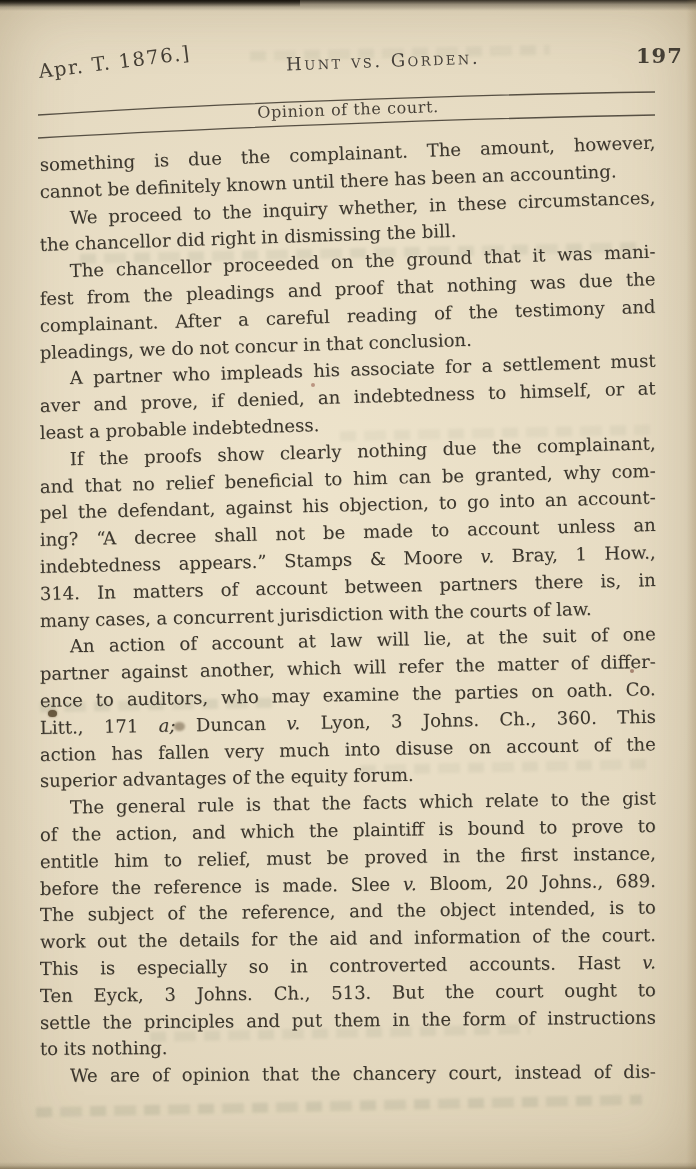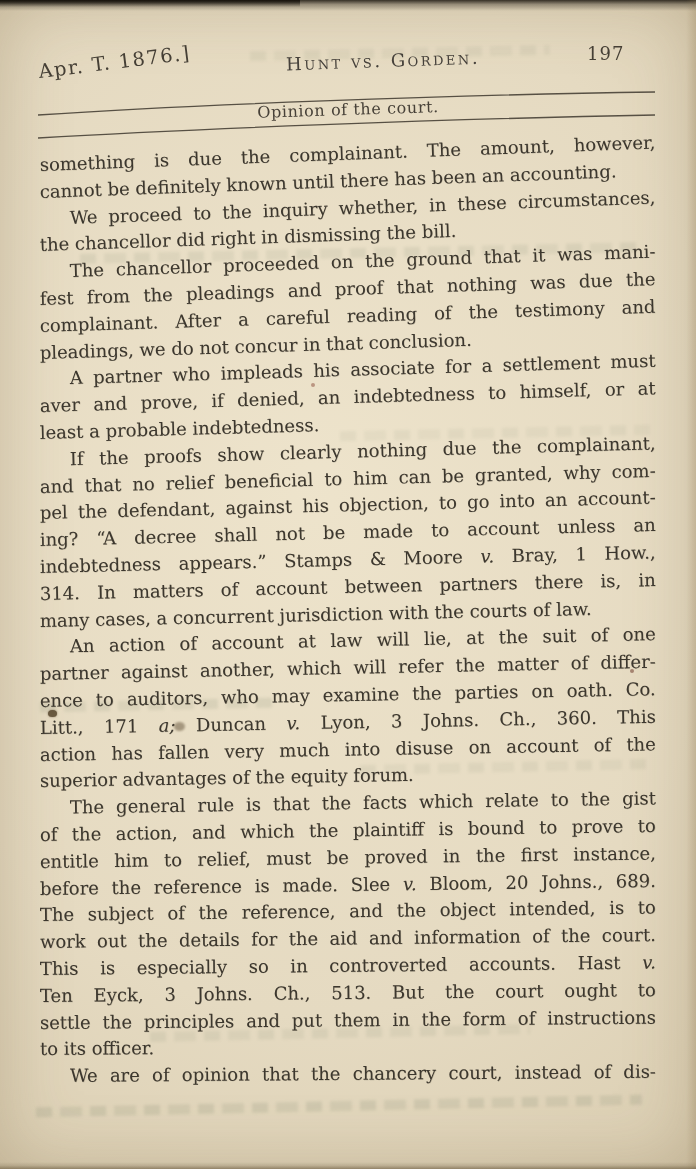--- a/index.html
+++ b/index.html
@@ -45,23 +45,24 @@
     color: #453f35;
   }
   .hdr-title {
     position: absolute; left: 228px; top: 50px; width: 310px;
     text-align: center; font-variant: small-caps;
     font-size: 18px; letter-spacing: 2.5px;
     transform: rotate(-2deg);
     color: #45403a;
   }
   .hdr-page {
-    position: absolute; left: 587px; top: 43px;
-    font-size: 18px; letter-spacing: 1px;
+    position: absolute; left: 636px; top: 43px;
+    font-size: 21px; letter-spacing: 1px;
     color: #453f35;
+    font-weight: bold;
   }
   .hdr-rules {
     position: absolute; left: 36px; top: 88px; width: 622px; height: 58px;
   }
   .running-head {
     position: absolute; left: 198px; top: 100px; width: 300px;
     text-align: center; font-size: 16px; letter-spacing: 0.6px;
     transform: rotate(-1.8deg);
     color: #474138;
   }
@@ -152,21 +153,21 @@
       <div class="line" style="transform: rotate(-0.95deg);"><span>superior advantages of the equity forum.</span></div>
       <div class="line indent just" style="transform: rotate(-0.9deg);"><span>The general rule is that the facts which relate to the gist</span></div>
       <div class="line just" style="transform: rotate(-0.85deg);"><span>of the action, and which the plaintiff is bound to prove to</span></div>
       <div class="line just" style="transform: rotate(-0.8deg);"><span>entitle him to relief, must be proved in the first instance,</span></div>
       <div class="line just" style="transform: rotate(-0.75deg);"><span>before the reference is made.  Slee </span><span class="it">v.</span><span> Bloom, 20 Johns., 689.</span></div>
       <div class="line just" style="transform: rotate(-0.7deg);"><span>The subject of the reference, and the object intended, is to</span></div>
       <div class="line just" style="transform: rotate(-0.65deg);"><span>work out the details for the aid and information of the court.</span></div>
       <div class="line just" style="transform: rotate(-0.6deg);"><span>This is especially so in controverted accounts.  Hast </span><span class="it">v.</span><span></span></div>
       <div class="line just" style="transform: rotate(-0.55deg);"><span>Ten Eyck, 3 Johns. Ch., 513.  But the court ought to</span></div>
       <div class="line just" style="transform: rotate(-0.5deg);"><span>settle the principles and put them in the form of instructions</span></div>
-      <div class="line" style="transform: rotate(-0.45deg);"><span>to its officer.</span></div>
+      <div class="line" style="transform: rotate(-0.45deg);"><span>to its nothing.</span></div>
       <div class="line indent just" style="transform: rotate(-0.4deg);"><span>We are of opinion that the chancery court, instead of dis-</span></div>
     </div>
 
   <div class="blob blob-1"></div>
   <div class="blob blob-2"></div>
   <div class="blob blob-3"></div>
   <div class="blob blob-4"></div>
 
   <div class="edge-top"></div>
   <div class="edge-top-left"></div>

